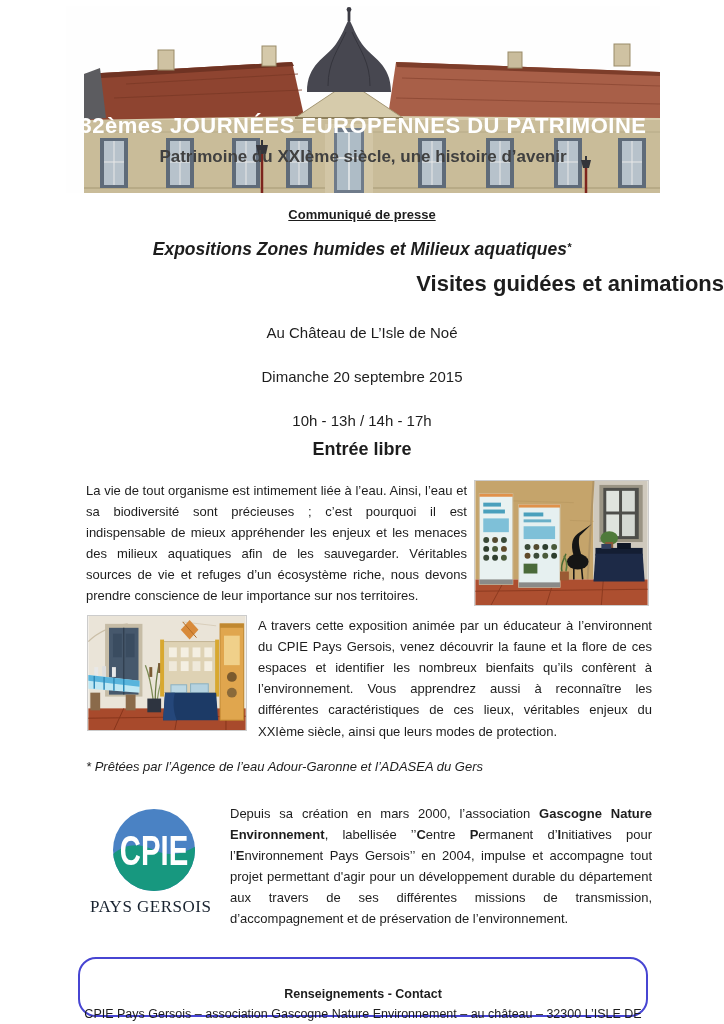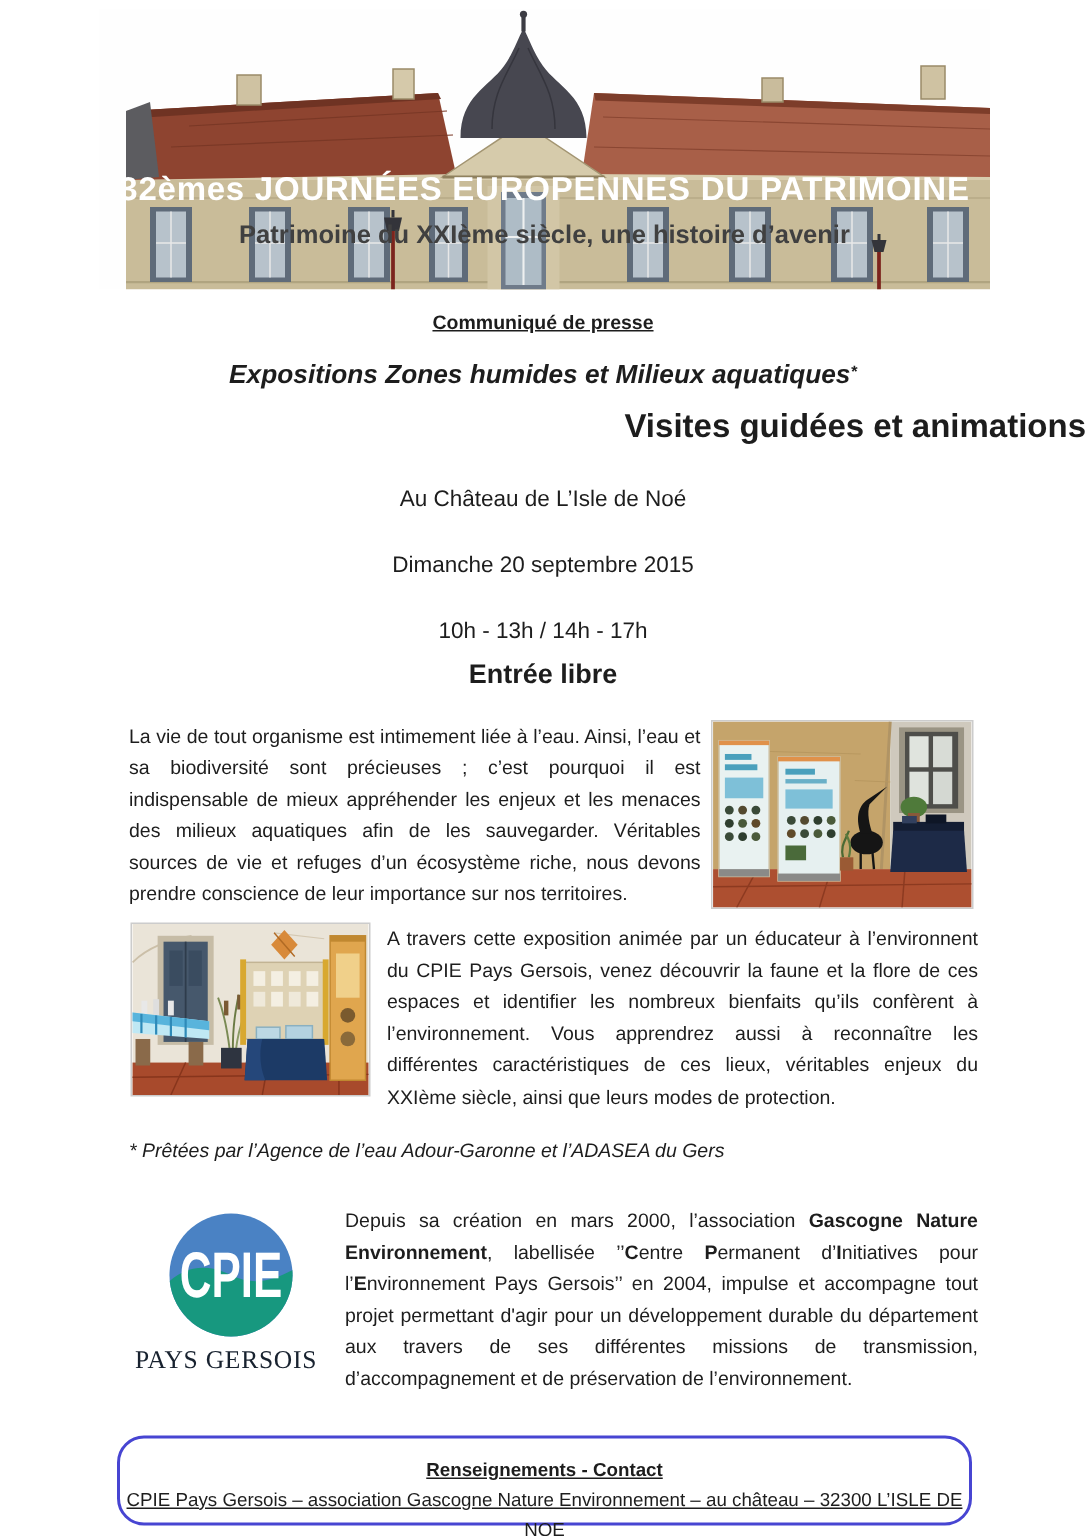--- a/index.html
+++ b/index.html
@@ -45,21 +45,21 @@
   .logo-caption {
     margin-top:5px; font-family:"Liberation Serif", serif;
     font-size:17px; color:#18222f; letter-spacing:0.5px; white-space:nowrap;
   }
   .about-text { flex:1; font-size:13px; line-height:1.62; text-align:justify; }
   .about-text .b { font-weight:bold; }
   
   .contact-box {
     margin:28px 76px 0 78px; width:570px; height:60px;
     border:2.5px solid #4745d2; border-radius:18px;
-    text-align:center; font-size:12.5px; line-height:20px; padding-top:11px;text-decoration:underline;
+    text-align:center; font-size:12.5px; line-height:20px; padding-top:25px;
   }
   .contact-title { font-weight:bold; }
   .email-link { color:#0a5cc2; text-decoration:underline; cursor:pointer; }
 </style>
 </head>
 <body>
 
 <div class="page">
 
   <div class="header-photo">

